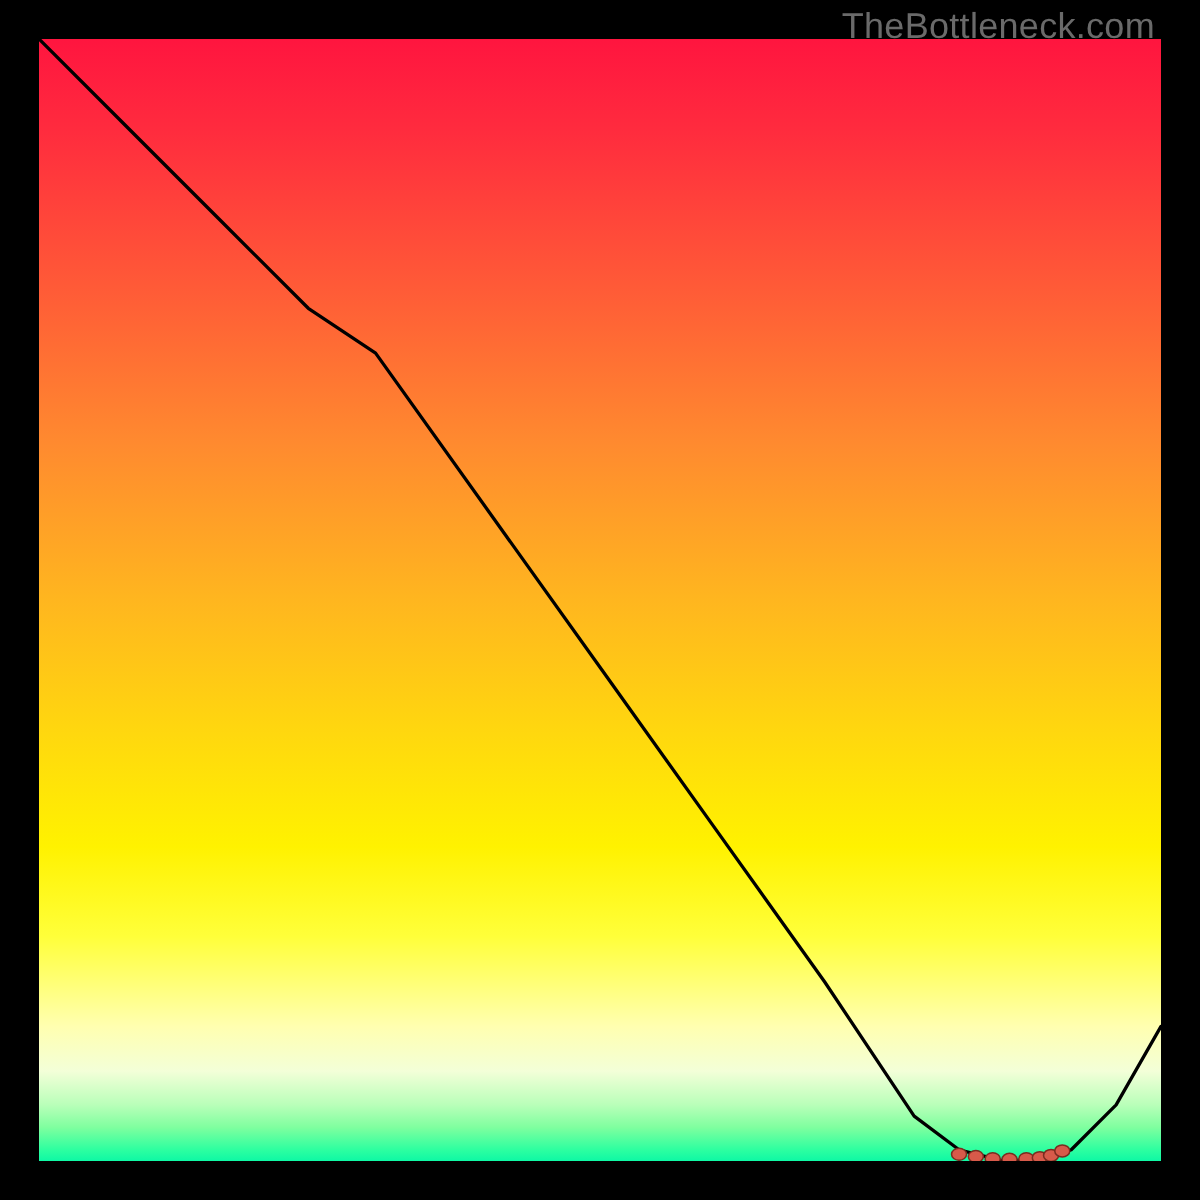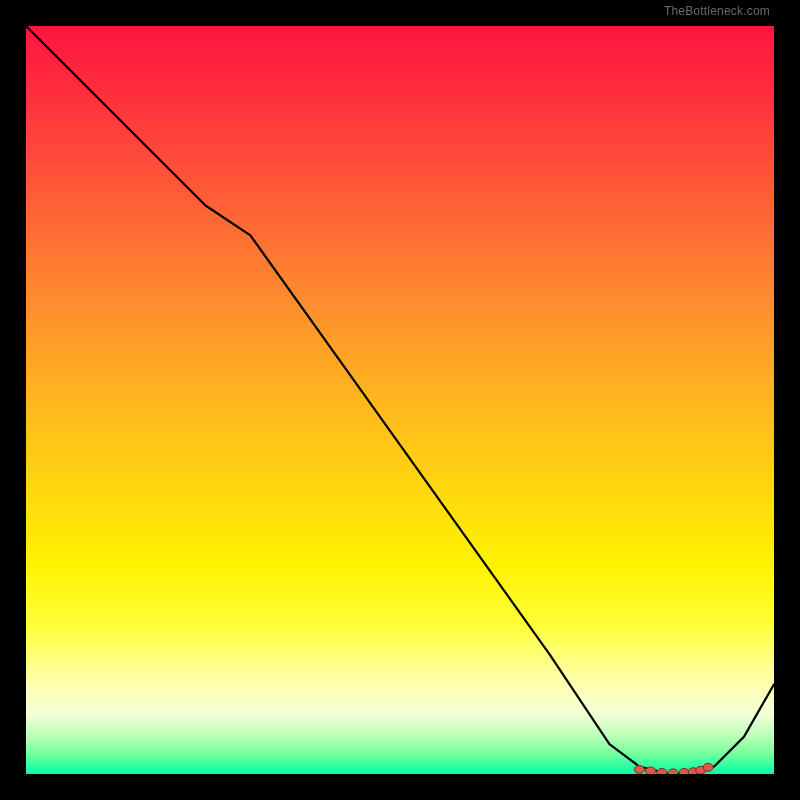--- a/index.html
+++ b/index.html
@@ -41,21 +41,21 @@
     position: absolute;
     inset: 0;
     width: 100%;
     height: 100%;
   }
   .attribution {
     position: absolute;
     top: 4px;
     right: 30px;
     font-family: Arial, Helvetica, sans-serif;
-    font-size: 12px;
+    font-size: 24px;
     color: #6a6a6a;
     letter-spacing: 0.2px;
     font-weight: 500;
   }
 </style>
 </head>
 <body>
 
 <div class="frame">
   <div class="attribution">TheBottleneck.com</div>

